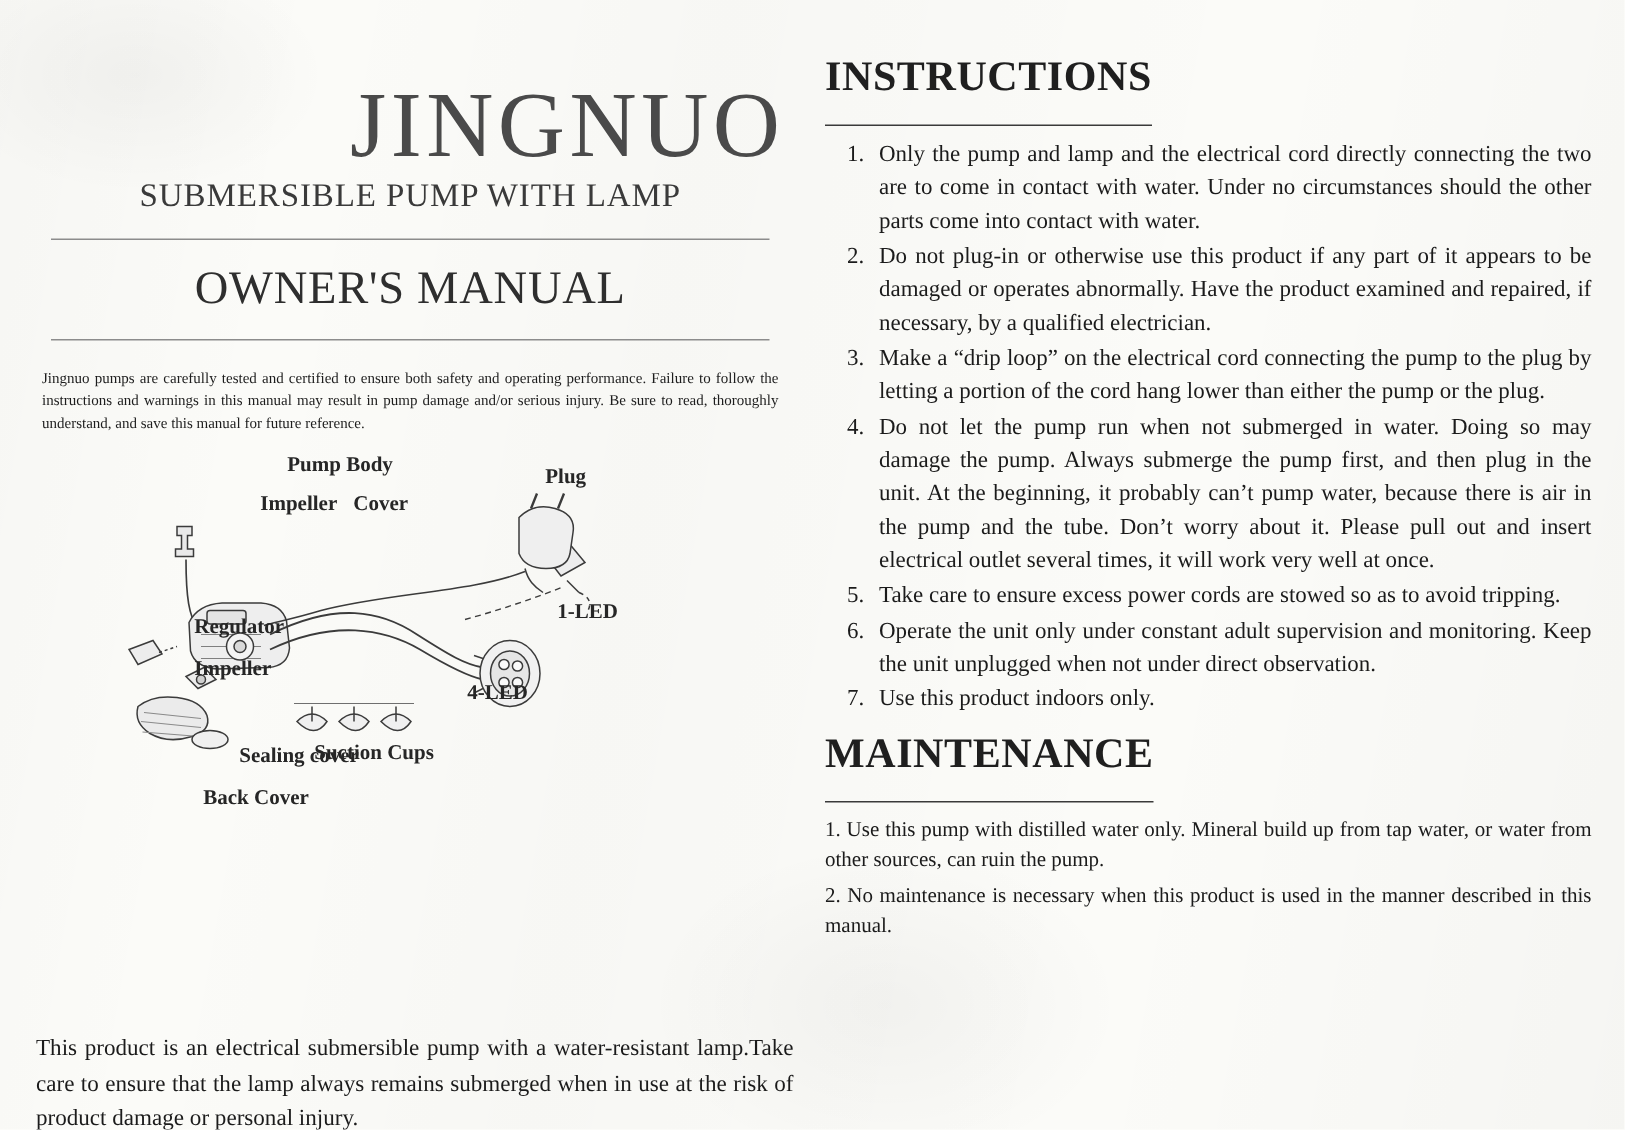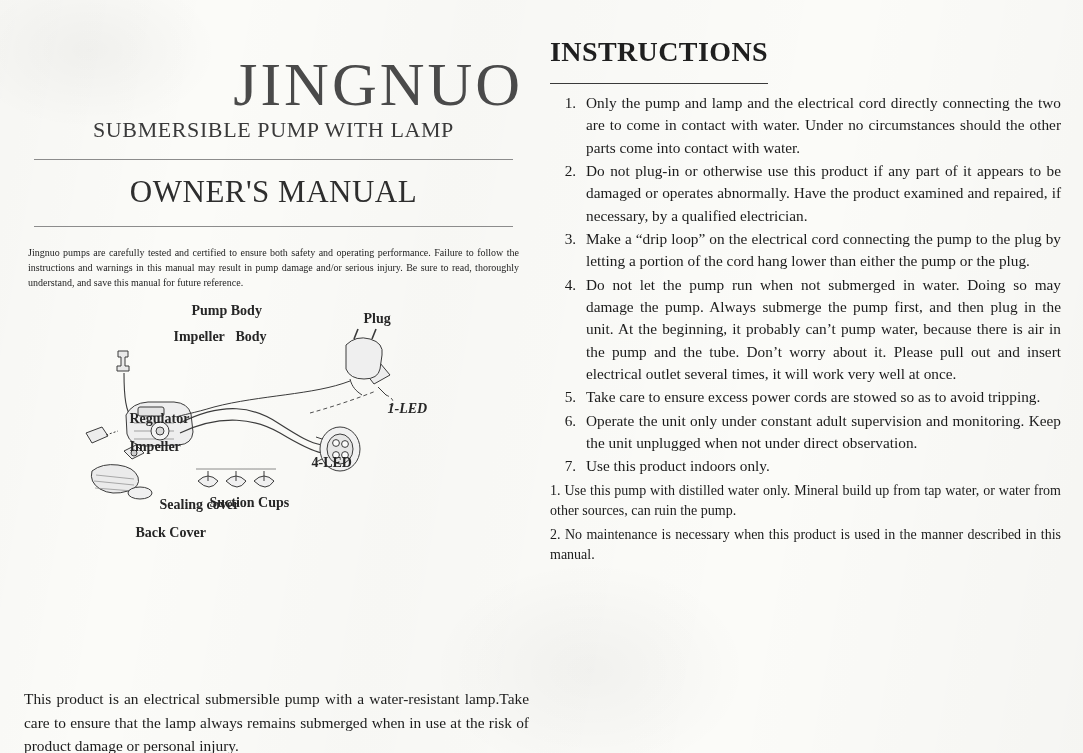--- a/index.html
+++ b/index.html
@@ -210,22 +210,22 @@
           <path d="M290 36 l4 -10 M308 36 l4 -10" stroke-width="1.6"></path>
           <path d="M286 76 C288 84, 292 88, 298 92"></path>
 
           <path d="M286 78 C250 92, 196 92, 150 104 C130 110, 118 112, 112 114" stroke-width="1"></path>
         </g>
       </svg>
 
       <div class="fig-label bold" style="left:128px; top:0px;">Pump Body</div>
       <div class="fig-label bold" style="left:300px; top:8px;">Plug</div>
       <div class="fig-label bold" style="left:110px; top:26px;">Impeller</div>
-      <div class="fig-label bold" style="left:172px; top:26px;">Body</div>
-      <div class="fig-label bold" style="left:324px; top:98px;font-style:italic;">1-LED</div>
+      <div class="fig-label bold" style="left:172px; top:26px;">Cover</div>
+      <div class="fig-label bold" style="left:308px; top:98px;">1-LED</div>
       <div class="fig-label bold" style="left:66px;  top:108px;">Regulator</div>
       <div class="fig-label bold" style="left:66px;  top:136px;">Impeller</div>
       <div class="fig-label bold" style="left:248px; top:152px;">4-LED</div>
       <div class="fig-label bold" style="left:146px; top:192px;">Suction Cups</div>
       <div class="fig-label bold" style="left:96px;  top:194px;text-align:right;">Sealing cover</div>
       <div class="fig-label bold" style="left:72px;  top:222px;">Back Cover</div>
     </div>
   </div>
 
   <p class="closing">This product is an electrical submersible pump with a water-resistant lamp.Take care to ensure that the lamp always remains submerged when in use at the risk of product damage or personal injury.</p>
@@ -237,20 +237,21 @@
     <ol class="instructions">
       <li>Only the pump and lamp and the electrical cord directly connecting the two are to come in contact with water. Under no circumstances should the other parts come into contact with water.</li>
       <li>Do not plug-in or otherwise use this product if any part of it appears to be damaged or operates abnormally. Have the product examined and repaired, if necessary, by a qualified electrician.</li>
       <li>Make a “drip loop” on the electrical cord connecting the pump to the plug by letting a portion of the cord hang lower than either the pump or the plug.</li>
       <li>Do not let the pump run when not submerged in water. Doing so may damage the pump. Always submerge the pump first, and then plug in the unit. At the beginning, it probably can’t pump water, because there is air in the pump and the tube. Don’t worry about it. Please pull out and insert electrical outlet several times, it will work very well at once.</li>
       <li>Take care to ensure excess power cords are stowed so as to avoid tripping.</li>
       <li>Operate the unit only under constant adult supervision and monitoring. Keep the unit unplugged when not under direct observation.</li>
       <li>Use this product indoors only.</li>
     </ol>
 
+    <div class="sec-head maint">MAINTENANCE</div>
 
     <div class="maint-list">
       <p>1. Use this pump with distilled water only. Mineral build up from tap water, or water from other sources, can ruin the pump.</p>
       <p>2. No maintenance is necessary when this product is used in the manner described in this manual.</p>
     </div>
   </div>
 
 </div>
 
 </body></html>

